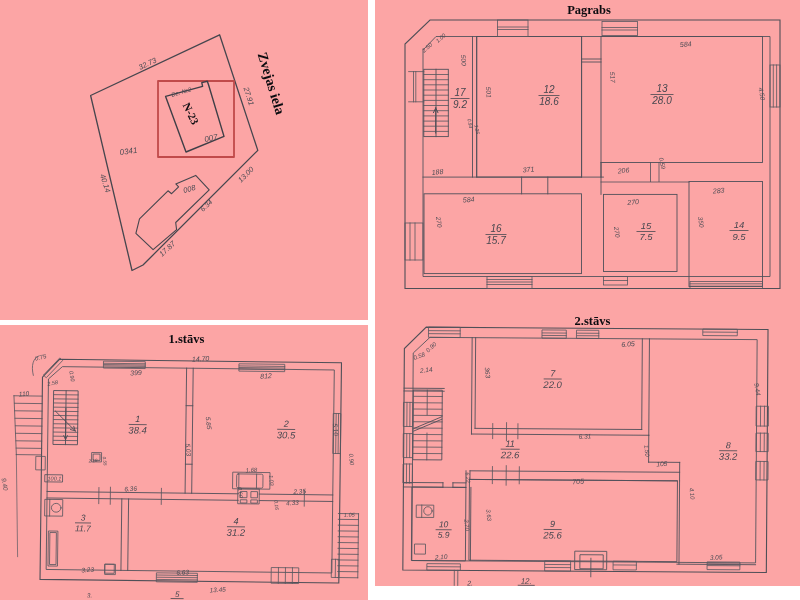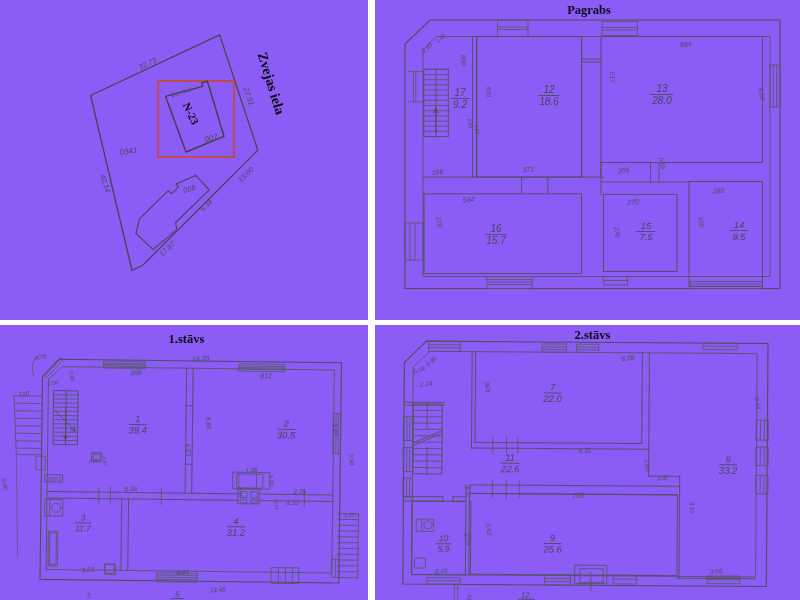--- a/index.html
+++ b/index.html
@@ -1,17 +1,17 @@
 <!DOCTYPE html>
 <html><head>
 <meta charset="utf-8">
 <style>
 html,body{margin:0;padding:0;width:800px;height:600px;background:#ffffff;overflow:hidden;}
 body{font-family:"Liberation Sans",sans-serif;}
-.panel{position:absolute;background:#8b5cf6;}
+.panel{position:absolute;background:#fca5a5;}
 svg{position:absolute;left:0;top:0;}
 .t{font-family:"Liberation Serif",serif;font-weight:bold;fill:#0c0c10;}
 .d{font-family:"Liberation Sans",sans-serif;font-style:italic;fill:#4c4c54;}
 .r{font-family:"Liberation Sans",sans-serif;font-style:italic;fill:#47474f;}
 </style>
 </head>
 <body>
 
 <div class="panel" style="left:0;top:0;width:368px;height:320px;">
 <svg width="368" height="320" viewBox="0 0 368 320">
@@ -388,21 +388,21 @@
 <g>
           <text class="r" font-size="8" x="180" y="595.5" text-anchor="middle">5</text>
           <path d="M174,597H186" stroke="#47474f" stroke-width="0.8"></path>
         </g>
 
 <text class="r" font-size="6" x="90" y="597">3.</text>
 </g>
 </svg>
 </div>
 
-<div class="panel" style="left:375px;top:325px;width:425px;height:275px;">
+<div class="panel" style="left:375px;top:311px;width:425px;height:275px;">
 <svg width="425" height="275" viewBox="375 325 425 275">
 
 <text class="t" font-size="12.5" x="592.5" y="338.5" text-anchor="middle">2.stāvs</text>
 <g stroke-linecap="square" fill="none" transform="rotate(0.4 410 345)">
 
 <polygon points="426.2,341 768,341 768,584 404.5,584 404.5,362.6" stroke="#4f4f57" stroke-width="1.1"></polygon>
 
 <polygon points="430.5,351.2 757.2,351.2 757.2,574.5 413.4,574.5 413.4,367.5" stroke="#55555d" stroke-width="0.9"></polygon>
 
 <path d="M475.7,351.2V441.9 M475.7,441.9H642.4 M642.4,351.2V441.9" stroke="#50505a" stroke-width="0.9"></path>

